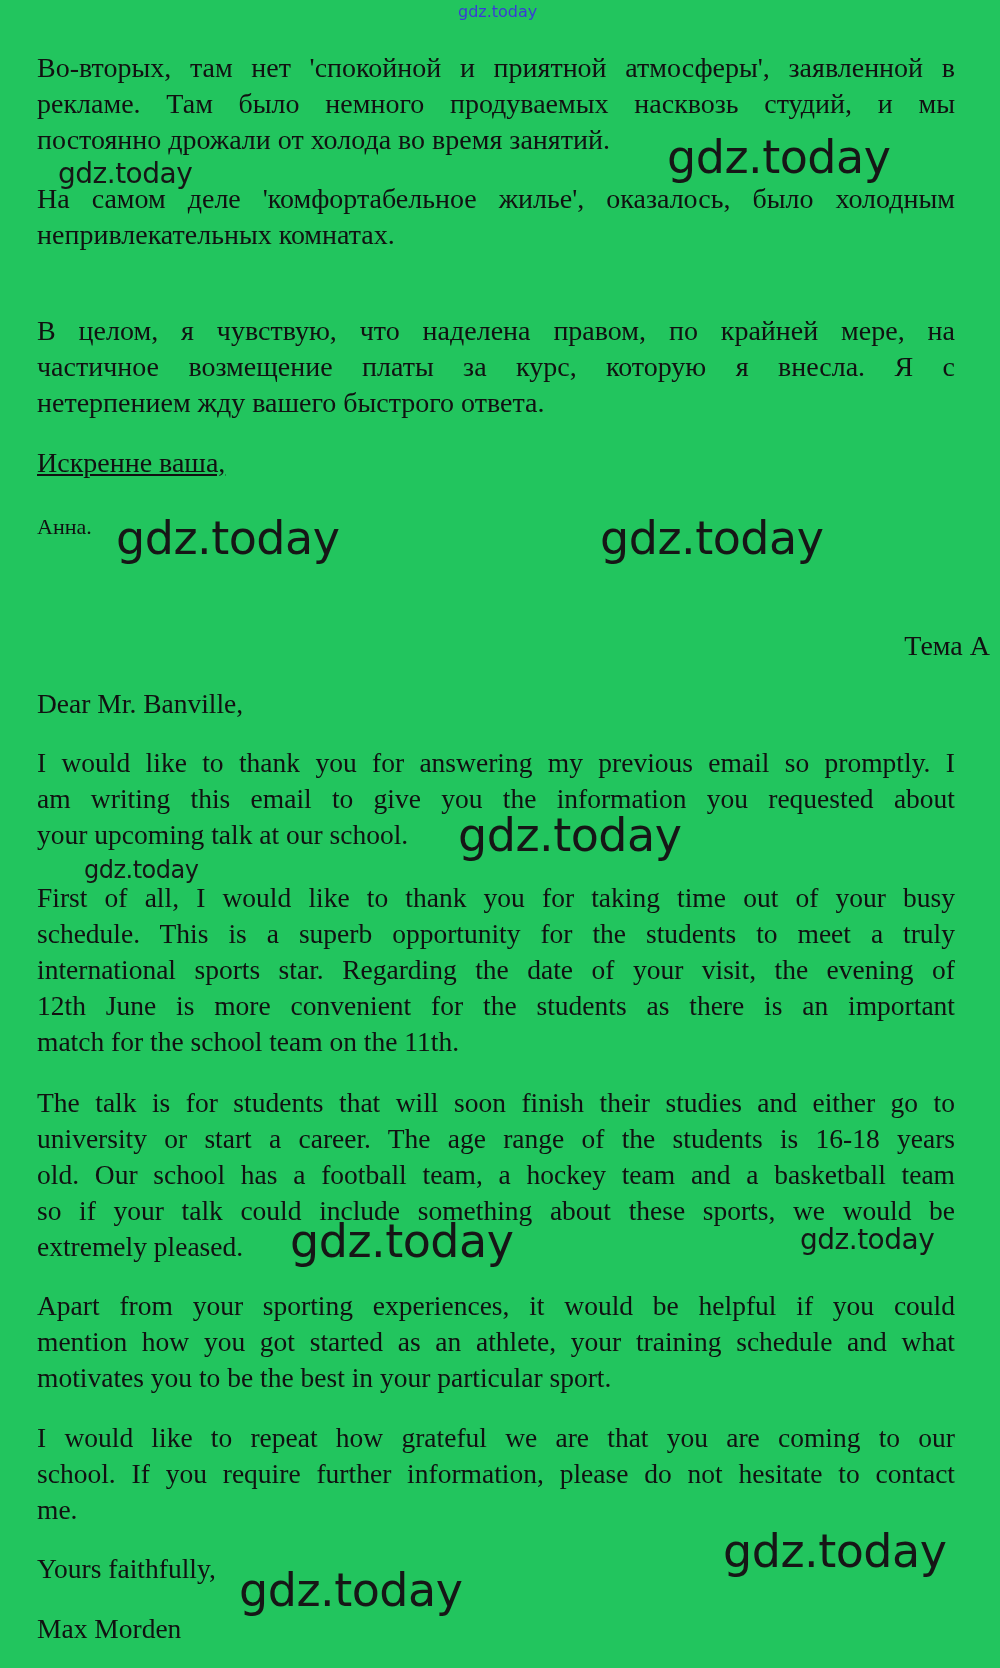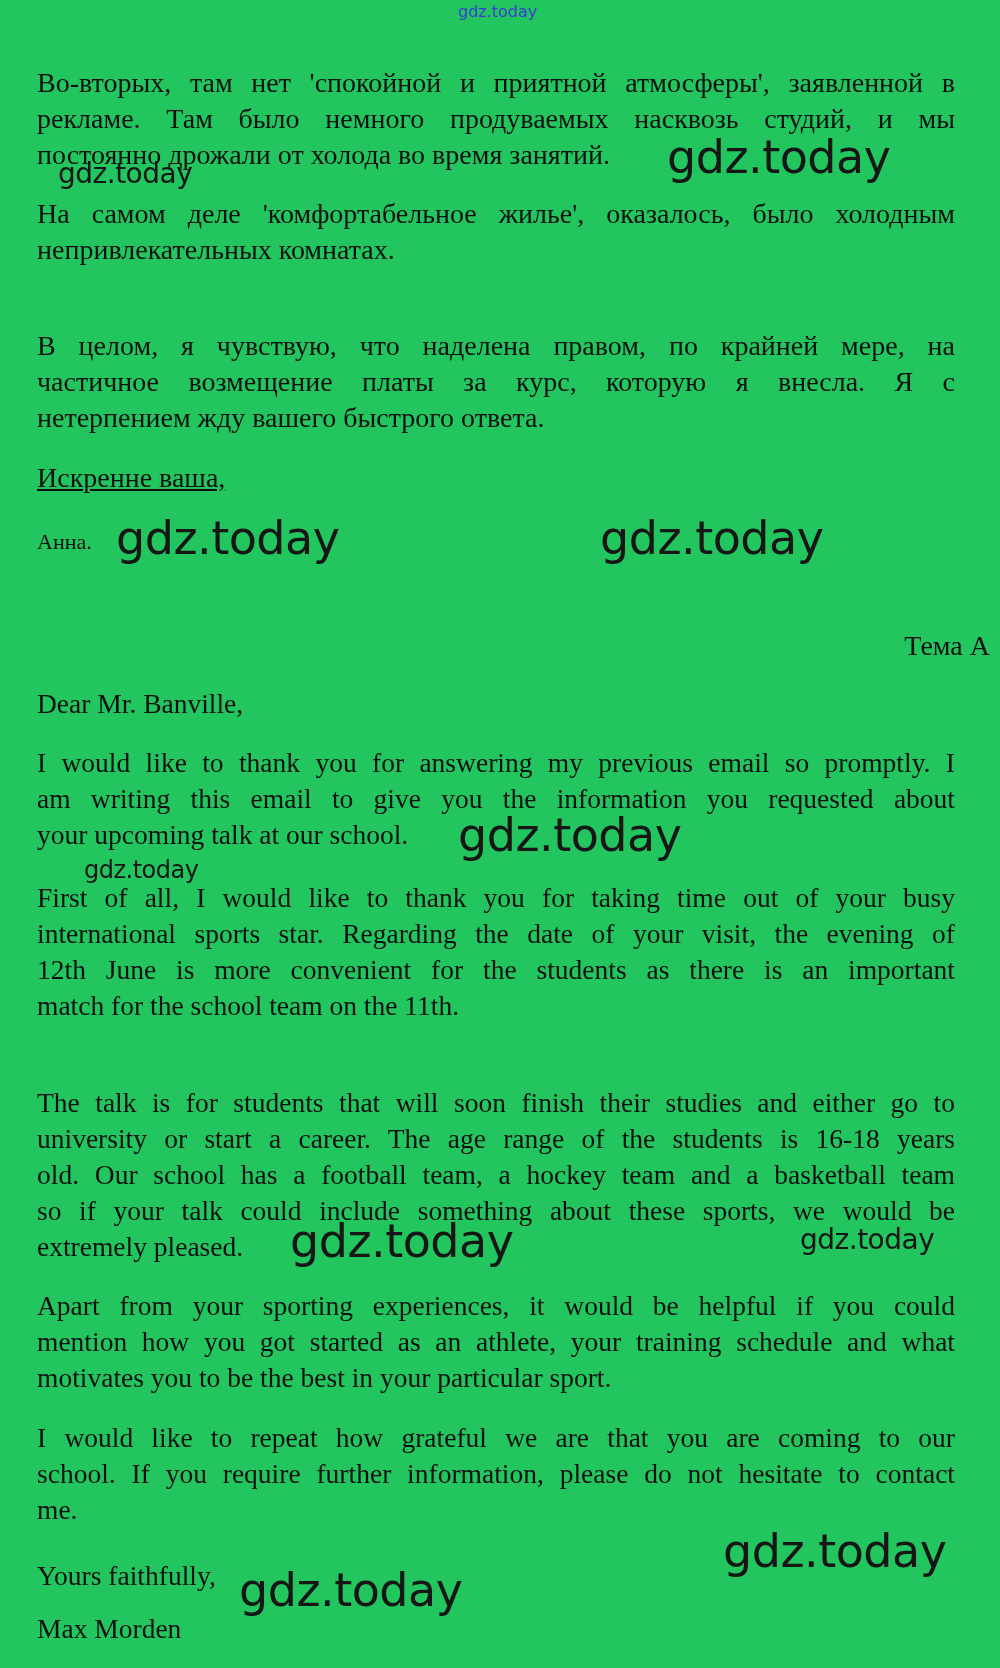--- a/index.html
+++ b/index.html
@@ -1,19 +1,19 @@
 <!DOCTYPE html>
 <html><head>
 <meta charset="utf-8">
 <style>
   html, body { margin: 0; padding: 0; background: #ffffff; }
   body { width: 1000px; height: 1668px; position: relative; overflow: hidden; }
   .page { position: absolute; left: 0; top: 0; width: 1000px; height: 1668px; background: #22c55e; }
   .para { position: absolute; left: 37px; width: 918px; font-family: "Liberation Serif", serif; color: #111; }
-  .ru { font-size: 28px; line-height: 36px; margin-top: 15px; }
+  .ru { font-size: 28px; line-height: 36px; }
   .en { font-size: 27.5px; line-height: 36px; }
   .line { display: block; white-space: nowrap; text-align: justify; text-align-last: justify; height: 36px; }
   .line.last { text-align-last: left; }
   .single { position: absolute; font-family: "Liberation Serif", serif; color: #111; white-space: nowrap; line-height: 36px; }
   .wm { position: absolute; font-family: "DejaVu Sans", sans-serif; font-weight: normal; color: #161616; white-space: nowrap; letter-spacing: -0.5px; line-height: 1; }
   .wm.big { font-size: 46px; }
   .wm.small { font-size: 28px; }
   .wm.top { font-size: 16px; color: #3b3bd6; letter-spacing: 0; }
 </style>
 </head>
@@ -57,20 +57,21 @@
     <span class="line">I would like to thank you for answering my previous email so promptly. I</span>
     <span class="line">am writing this email to give you the information you requested about</span>
     <span class="line last">your upcoming talk at our school.</span>
   </div>
 
   <div class="wm big" style="left:458px; top:812px;">gdz.today</div>
   <div class="wm small" style="left:84px; top:858px; font-size:24px;">gdz.today</div>
 
   <div class="para en" style="top:880px;">
     <span class="line">First of all, I would like to thank you for taking time out of your busy</span>
+    <span class="line">schedule. This is a superb opportunity for the students to meet a truly</span>
     <span class="line">international sports star. Regarding the date of your visit, the evening of</span>
     <span class="line">12th June is more convenient for the students as there is an important</span>
     <span class="line last">match for the school team on the 11th.</span>
   </div>
 
   <div class="para en" style="top:1085px;">
     <span class="line">The talk is for students that will soon finish their studies and either go to</span>
     <span class="line">university or start a career. The age range of the students is 16-18 years</span>
     <span class="line">old. Our school has a football team, a hockey team and a basketball team</span>
     <span class="line">so if your talk could include something about these sports, we would be</span>
@@ -87,17 +88,17 @@
   </div>
 
   <div class="para en" style="top:1420px;">
     <span class="line">I would like to repeat how grateful we are that you are coming to our</span>
     <span class="line">school. If you require further information, please do not hesitate to contact</span>
     <span class="line last">me.</span>
   </div>
 
   <div class="wm big" style="left:723px; top:1528px;">gdz.today</div>
 
-  <div class="single en" style="left:37px; top:1551px;margin-top:7px;">Yours faithfully,</div>
+  <div class="single en" style="left:37px; top:1551px;">Yours faithfully,</div>
   <div class="wm big" style="left:239px; top:1567px;">gdz.today</div>
   <div class="single en" style="left:37px; top:1611px;">Max Morden</div>
 
 </div>
 
 </body></html>

